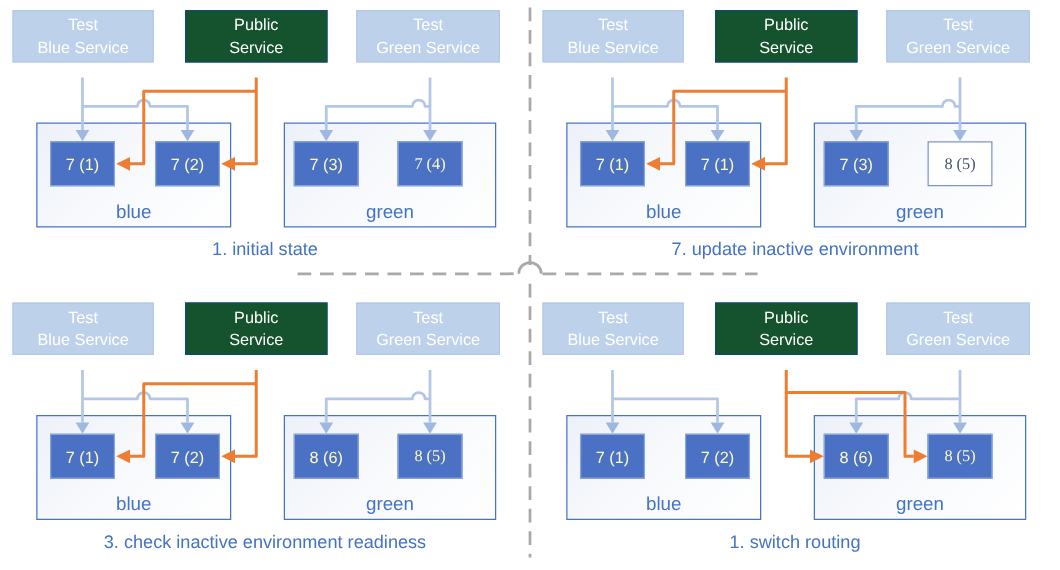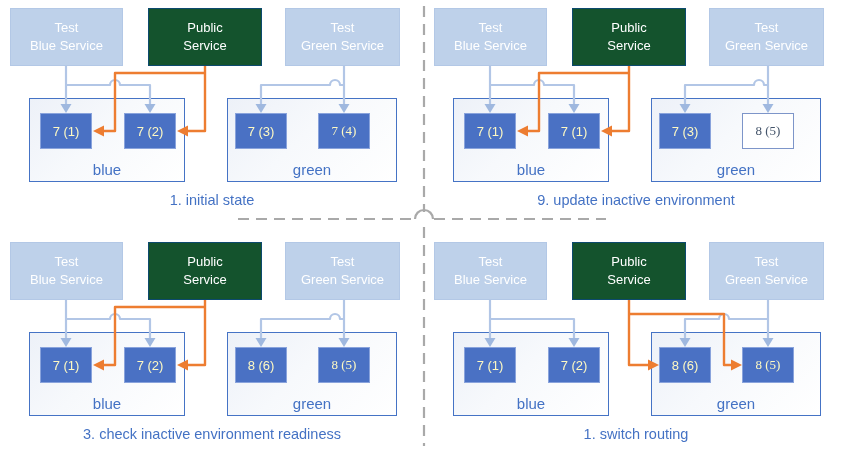--- a/index.html
+++ b/index.html
@@ -8,21 +8,21 @@
     background:#ffffff;
     font-family:"Liberation Sans",sans-serif;
   }
   .panel{position:absolute;width:424px;height:228px;}
   #panel-1{left:0;top:0;}
   #panel-2{left:424px;top:0;}
   #panel-3{left:0;top:234px;}
   #panel-4{left:424px;top:234px;}
 
   .svc{
-    position:absolute;top:8px;height:58px;
+    position:absolute;top:8px;height:42px;
     display:flex;align-items:center;justify-content:center;
     text-align:center;color:#ffffff;font-size:13px;line-height:1.35;
     white-space:pre-line;box-sizing:border-box;
   }
   .svc.light{background:#bed1ea;border:1px solid #b3c8e6;}
   .svc.mid{background:#14532d;border:1px solid #0c4a6e;}
   .svc.b1{left:10px;width:113px;}
   .svc.b2{left:148px;width:114px;}
   .svc.b3{left:285px;width:115px;}
 
@@ -135,21 +135,21 @@
       <path class="lno" d="M205,73 H115 V131 H104"></path>
       <path class="aho" d="M104,125.5 V136.5 L93,131 Z"></path>
     </g>
   </svg>
   <div class="svc light b1">Test
 Blue Service</div>
   <div class="svc mid b2">Public
 Service</div>
   <div class="svc light b3">Test
 Green Service</div>
-  <div class="caption">9. update inactive environment</div>
+  <div class="caption">7. update inactive environment</div>
 </div>
 
 <div class="panel" id="panel-3">
   <div class="env blue">
     <div class="env-label">blue</div>
   </div>
   <div class="env green">
     <div class="env-label">green</div>
   </div>
   <div class="pod p1">7 (1)</div>

